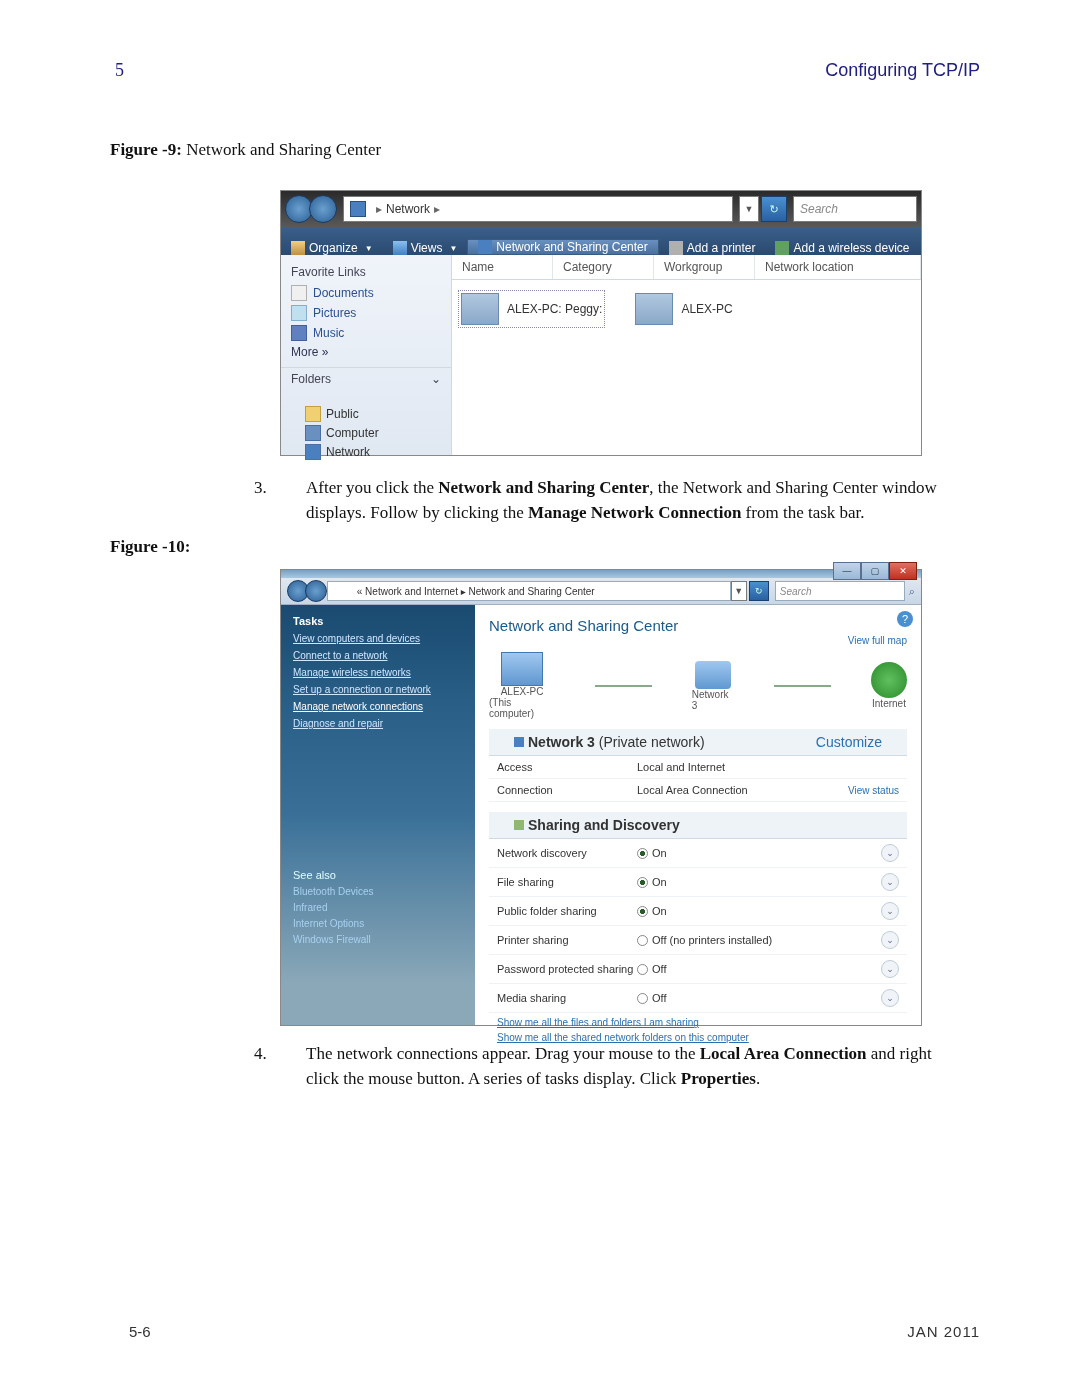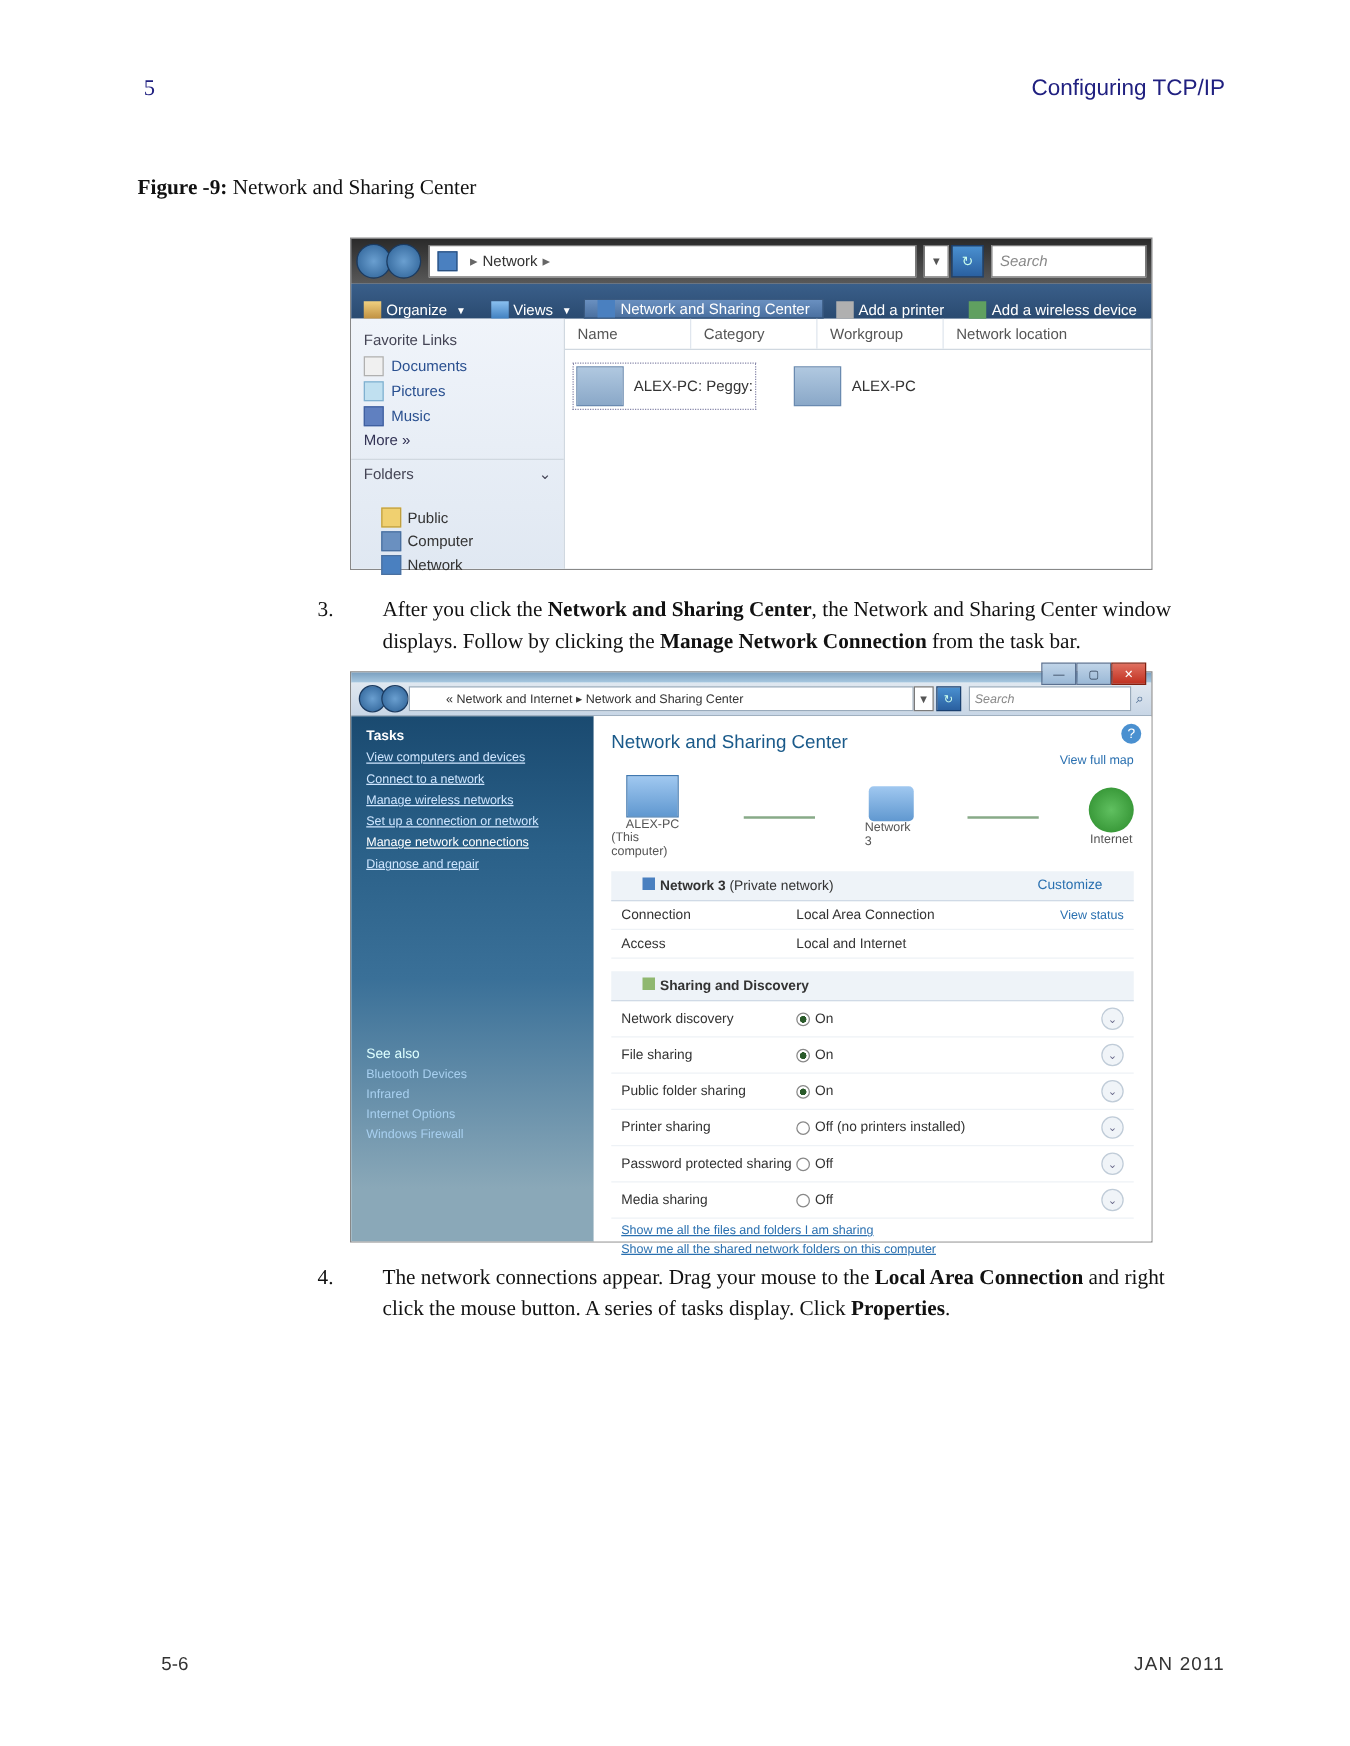--- a/index.html
+++ b/index.html
@@ -136,21 +136,21 @@
   .main-panel{flex:1;background:#fff;padding:10px 14px;position:relative;}
   .help-q{position:absolute;top:6px;right:8px;width:16px;height:16px;border-radius:50%;background:#4a90d0;color:#fff;font-size:11px;display:flex;align-items:center;justify-content:center;}
   .nsc-title{color:#1a5a8a;font-size:15px;margin:2px 0 6px;}
   .view-map{position:absolute;top:30px;right:14px;color:#2a70b0;font-size:10px;}
   .topology{display:flex;align-items:center;justify-content:center;gap:40px;margin:18px 0 10px;}
   .topo-node{display:flex;flex-direction:column;align-items:center;font-size:10px;color:#555;}
   .topo-pc{width:40px;height:32px;background:linear-gradient(#a0c8f0,#6098d0);border:1px solid #4078b0;}
   .topo-net{width:36px;height:28px;background:linear-gradient(#a0c8f0,#6098d0);border-radius:4px;}
   .topo-globe{width:36px;height:36px;background:radial-gradient(#60c060,#2a8a2a);border-radius:50%;}
   .topo-line{width:60px;height:2px;background:#8a8;}
-  .section-hdr{background:#eef3f8;padding:5px 25px;font-size:11px;display:flex;justify-content:space-between;color:#333;border-bottom:1px solid #d0dae6;}
+  .section-hdr{background:#eef3f8;padding:5px 25px;font-size:14px;display:flex;justify-content:space-between;color:#333;border-bottom:1px solid #d0dae6;}
   .section-hdr b{font-weight:bold;}
   .kv{display:flex;padding:5px 8px;font-size:11px;color:#333;border-bottom:1px solid #eef2f6;align-items:center;}
   .kv .k{width:140px;}
   .kv .v{flex:1;display:flex;align-items:center;gap:4px;}
   .kv .link{color:#2a70b0;font-size:10px;}
   .kv .chev{width:16px;height:16px;border-radius:50%;background:#f0f4f8;border:1px solid #c0ccd8;font-size:9px;display:flex;align-items:center;justify-content:center;color:#668;}
   .radio{width:9px;height:9px;border-radius:50%;border:1px solid #888;display:inline-block;}
   .radio.on{background:radial-gradient(#2a5a2a 40%,transparent 45%);}
   .show-links a{display:block;color:#2a70b0;font-size:10px;margin:4px 8px;text-decoration:underline;}
 
@@ -259,20 +259,23 @@
             </div>
         </div>
       </div>
     </div>
   </div>
 
   <div class="step-text">
     <span class="num">3.</span><span>After you click the </span><b>Network and Sharing Center</b><span>, the Network and Sharing Center window displays. Follow by clicking the </span><b>Manage Network Connection</b><span> from the task bar.</span>
   </div>
 
+  <div style="margin-top:12px;font-size:17px;color:#111;">
+    <b>Figure -10:</b>
+  </div>
 
   <div class="screenshot2">
     <div class="win-glass win-btns">
       <div class="wbtns">
         <div class="wbtn min">—</div>
         <div class="wbtn max">▢</div>
         <div class="wbtn close">✕</div>
       </div>
     </div>
     <div class="addr2">
@@ -320,29 +323,29 @@
           <div class="topo-node">
               <div class="topo-globe"></div>
               <span>Internet</span>
             </div>
         </div>
         <div class="section-hdr">
           <span><span style="width:10px;height:10px;background:#4a80c0;display:inline-block;margin-right:4px"></span><b>Network 3</b><span> (Private network)</span></span>
           <span style="color:#2a70b0">Customize</span>
         </div>
         <div class="kv">
-            <div class="k">Connection</div>
-            <div class="v">
-              <span>Local Area Connection</span>
-            </div>
-            <span class="link">View status</span>
-          </div>
-        <div class="kv">
             <div class="k">Access</div>
             <div class="v">Local and Internet</div>
+          </div>
+        <div class="kv">
+            <div class="k">Connection</div>
+            <div class="v">
+              <span>Local Area Connection</span>
+            </div>
+            <span class="link">View status</span>
           </div>
 
         <div class="section-hdr" style="margin-top:10px">
           <span><span style="width:10px;height:10px;background:#90b870;display:inline-block;margin-right:4px"></span><b>Sharing and Discovery</b></span>
         </div>
         <div class="kv">
             <div class="k">Network discovery</div>
             <div class="v">
               <span class="radio on"></span>
               <span>On</span>

